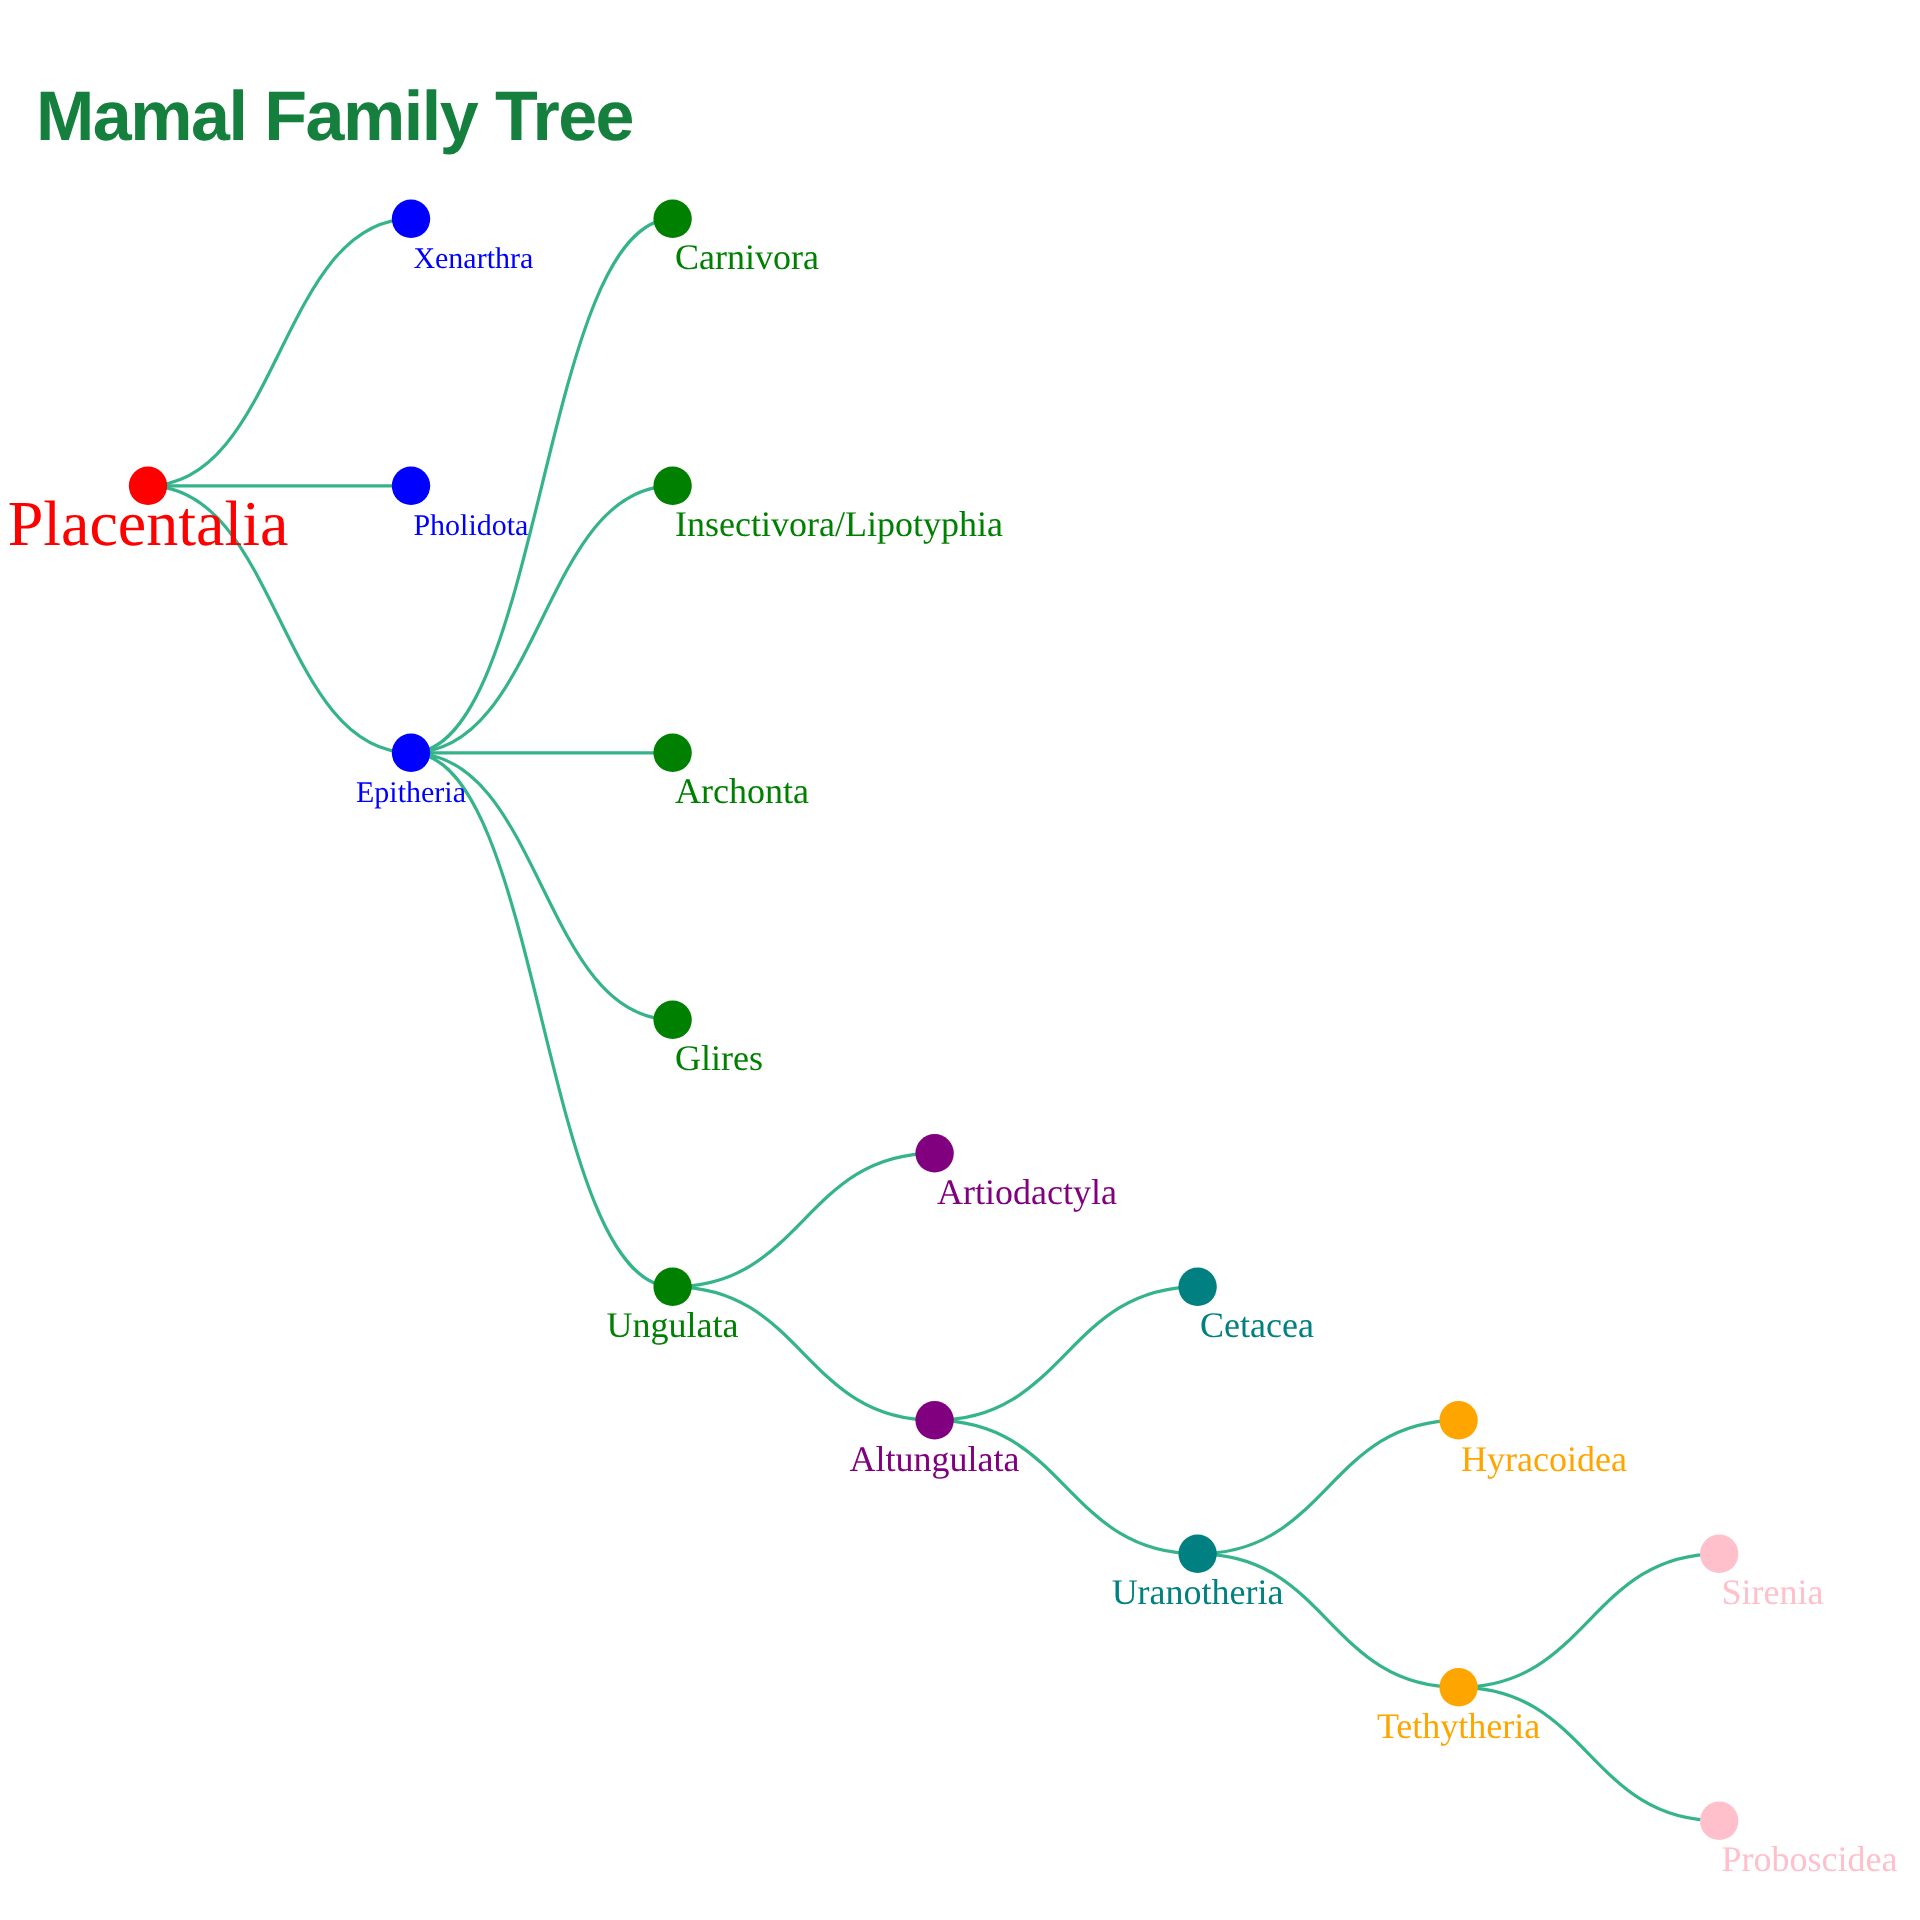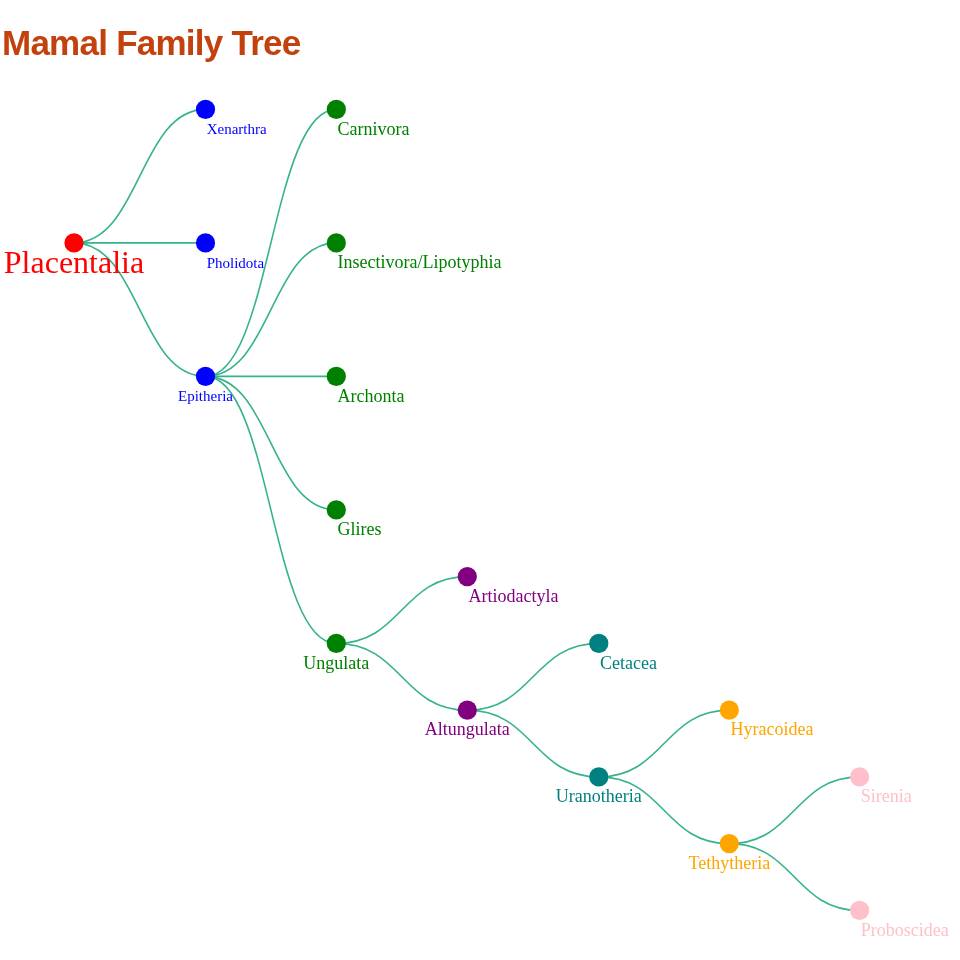--- a/index.html
+++ b/index.html
@@ -12,27 +12,27 @@
     width: 960px;
     height: 960px;
     background: #ffffff;
     overflow: hidden;
     font-family: "Liberation Serif", serif;
   }
   .chart-title {
     position: absolute;
     left: 2px;
     top: 25px;
-    margin: 0;
+    margin: 16px;
     font-family: "Liberation Sans", sans-serif;
     font-weight: bold;
     font-size: 35px;
     line-height: 35px;
     letter-spacing: -0.75px;
-    color: #c2410c;
+    color: #15803d;
     white-space: nowrap;
   }
   svg.tree {
     position: absolute;
     left: 0;
     top: 0;
   }
   svg.tree text {
     font-family: "Liberation Serif", serif;
   }

